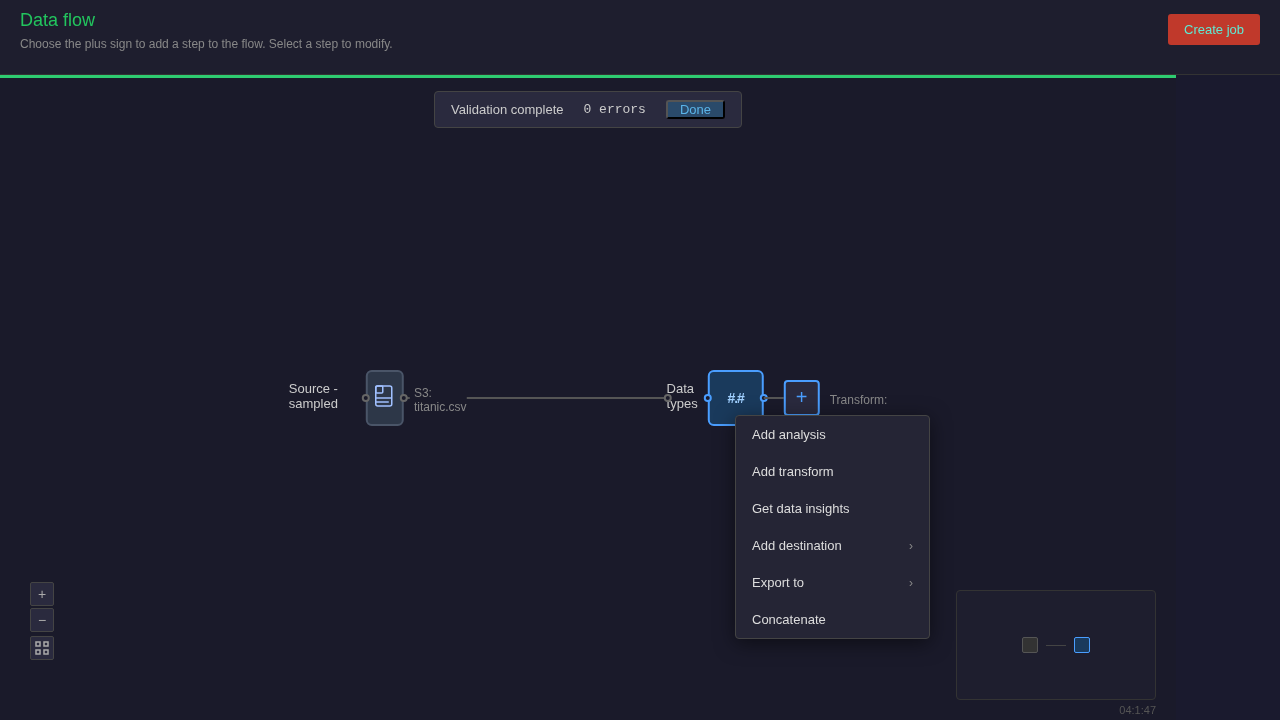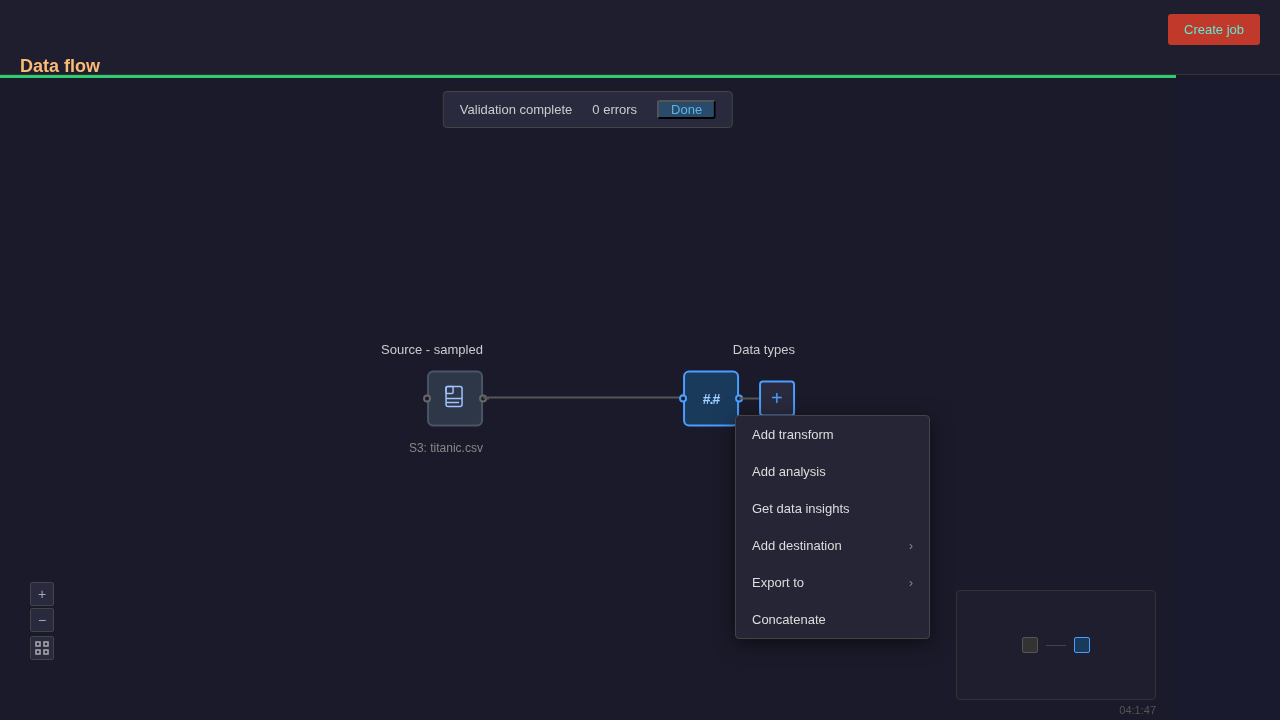--- a/index.html
+++ b/index.html
@@ -19,24 +19,23 @@
       border-bottom: 1px solid #333;
       padding: 10px 20px;
       display: flex;
       align-items: flex-start;
       justify-content: space-between;
       height: 75px;
     }
     .header-left {}
     .header-title {
       font-size: 18px;
-      color: #fdba74;
-      font-weight: 700;
+      color: #22c55e;
+      font-weight: 400;
       margin-bottom: 6px;
-      margin-top: 46px;
     }
     .header-subtitle {
       font-size: 12px;
       color: #888;
     }
     .create-job-btn {
       background: #c0392b;
       color: #5eead4;
       border: none;
       padding: 8px 16px;
@@ -75,21 +74,21 @@
       background: #2a2a3e;
       border: 1px solid #444;
       border-radius: 4px;
       display: flex;
       align-items: center;
       padding: 8px 16px;
       gap: 20px;
       font-size: 13px;
     }
     .validation-text { color: #ccc; }
-    .validation-errors { color: #ccc; }
+    .validation-errors { color: #ccc; font-family: Liberation Mono, monospace; }
     .validation-done {
       background: #2a4a6a;
       color: #5ab4e8;
       padding: 0 12px;
       border-radius: 3px;
       cursor: pointer;
       font-size: 13px;
     }
 
     
@@ -99,22 +98,22 @@
       left: 50%;
       transform: translate(-50%, -50%);
       display: flex;
       align-items: center;
       gap: 0;
     }
 
     
     .node-container {
       display: flex;
-      flex-direction: column;
-      align-items: flex-end;
+      flex-direction: row;
+      align-items: center;
       gap: 10px;
     }
     .node-label {
       font-size: 13px;
       color: #ccc;
       margin-bottom: 4px;
     }
     .node-sub {
       font-size: 12px;
       color: #888;
@@ -363,20 +362,21 @@
       font-weight: bold;
       letter-spacing: -1px;
     }
   </style>
 </head>
 <body>
 
 <div class="header">
   <div class="header-left">
     <div class="header-title">Data flow</div>
+    <div class="header-subtitle">Choose the plus sign to add a step to the flow. Select a step to modify.</div>
   </div>
   <button class="create-job-btn">Create job</button>
 </div>
 
 <div class="canvas">
 
   <div class="validation-bar">
     <span class="validation-text">Validation complete</span>
     <span class="validation-errors">0 errors</span>
     <button class="validation-done">Done</button>
@@ -420,24 +420,24 @@
           <div class="plus-btn">+</div>
         </div>
       </div>
       <div class="node-sub">Transform:</div>
     </div>
 
   </div>
 
   <div class="context-menu">
     <div class="menu-item">
+      <span>Add analysis</span>
+    </div>
+    <div class="menu-item">
       <span>Add transform</span>
-    </div>
-    <div class="menu-item">
-      <span>Add analysis</span>
     </div>
     <div class="menu-item">
       <span>Get data insights</span>
     </div>
     <div class="menu-item">
       <span>Add destination</span>
       <span class="chevron">›</span>
     </div>
     <div class="menu-item">
       <span>Export to</span>

